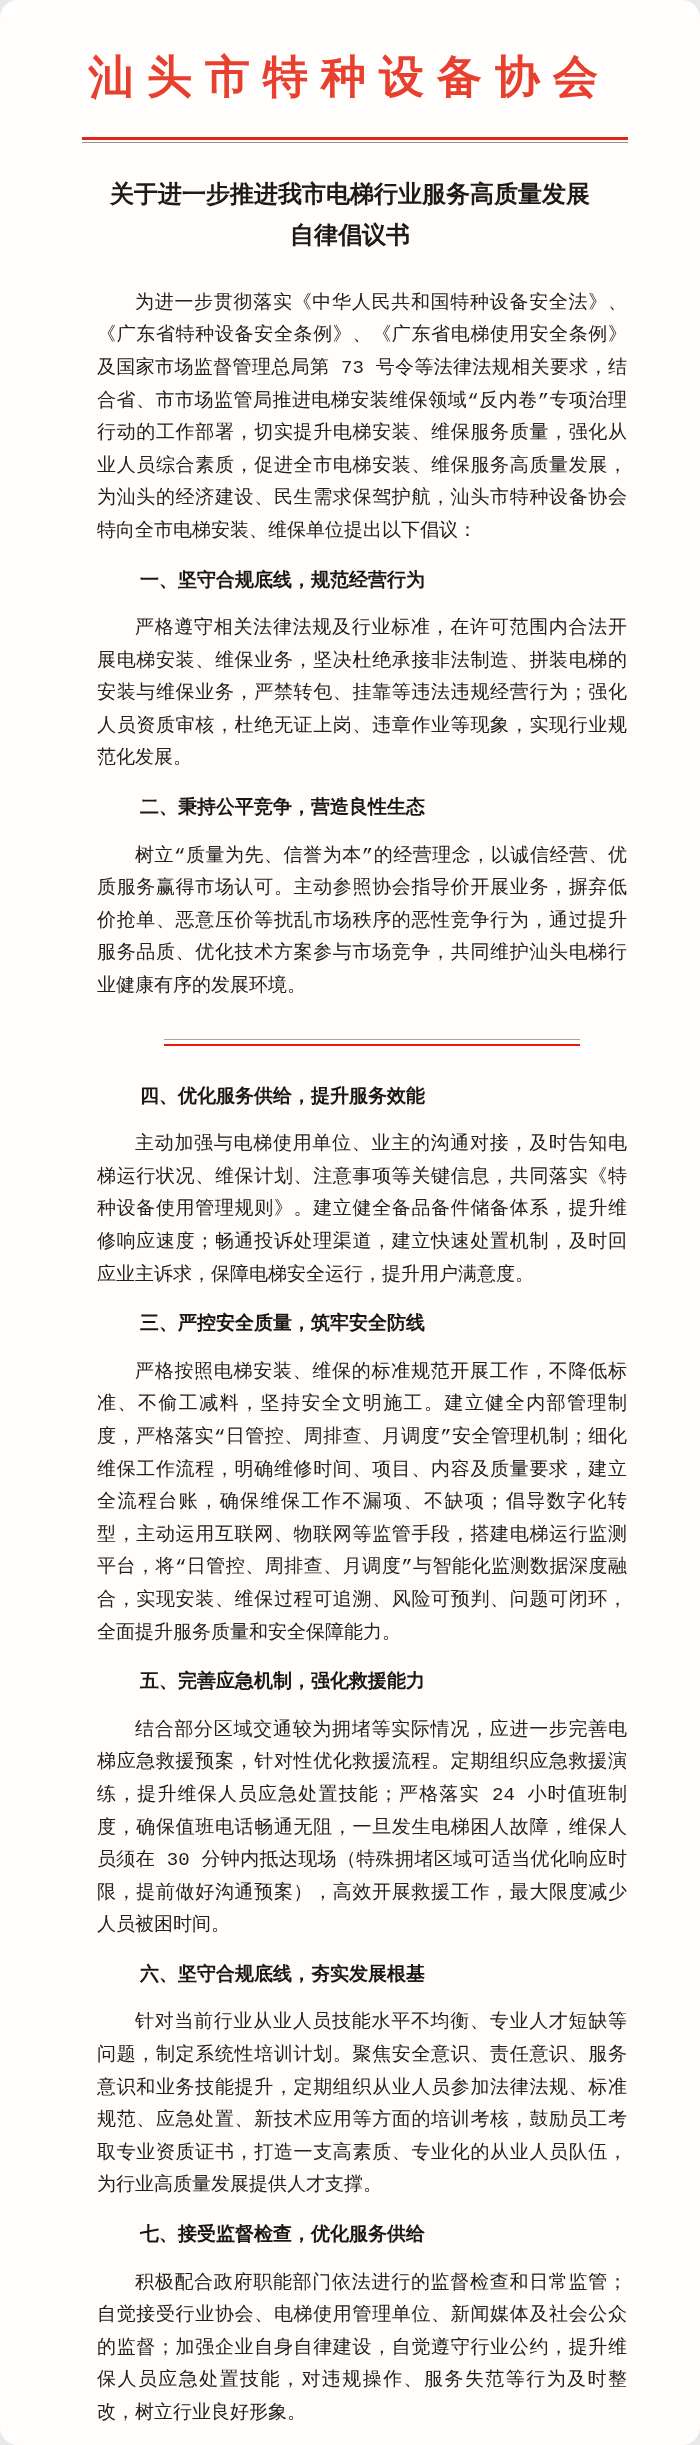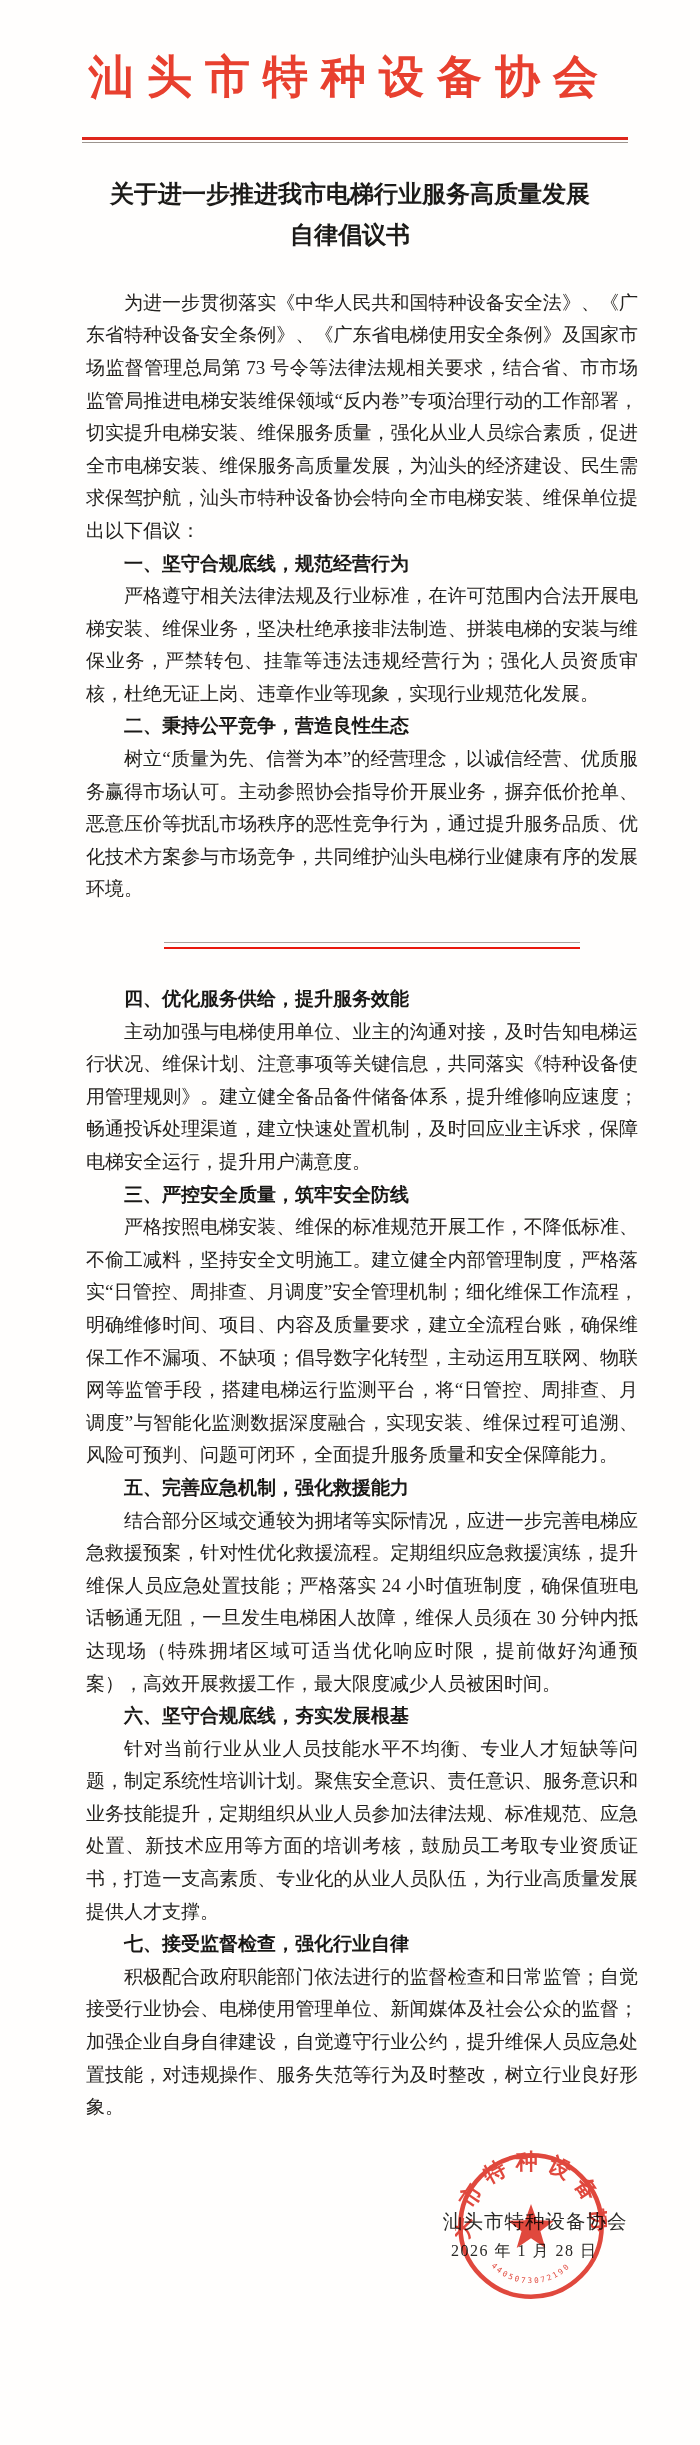--- a/index.html
+++ b/index.html
@@ -4,20 +4,21 @@
 <style>
   html,body{margin:0;padding:0;background:#e9e9e9;}
   .page{
     position:relative;
     width:700px;height:2445px;
     margin:0 auto;
     background:#fffefd;
     overflow:hidden;
     font-family:"Liberation Serif","DejaVu Serif",serif;
     color:#23211e;
+    border-radius:18px;
   }
   
   .letterhead-name{
     margin:52px 0 0 0;
     text-align:center;
     font-size:45px;
     line-height:1.15;
     font-weight:bold;
     letter-spacing:13px;
     color:#e8402f;
@@ -41,25 +42,26 @@
     font-family:"Liberation Sans","DejaVu Sans",sans-serif;
   }
   
   .doc-body{
     margin:32px 62px 0 86px;
     font-size:19px;
     line-height:32.6px;
     text-align:justify;
   }
   .doc-body p{
-    margin:0;
+    margin:11px;
     text-indent:2em;
+    font-family:Liberation Mono, monospace;
   }
   .sec-heading{
-    margin:0;
+    margin:16px;
     text-indent:2em;
     font-weight:bold;
     font-size:19px;
     line-height:32.6px;
     color:#191816;
     font-family:"Liberation Sans","DejaVu Sans",sans-serif;
   }
   
   .page-divider{
     margin:36px 58px 34px 78px;
@@ -152,21 +154,21 @@
       <h3 class="sec-heading">五、完善应急机制，强化救援能力</h3>
       <p>结合部分区域交通较为拥堵等实际情况，应进一步完善电梯应急救援预案，针对性优化救援流程。定期组织应急救援演练，提升维保人员应急处置技能；严格落实 24 小时值班制度，确保值班电话畅通无阻，一旦发生电梯困人故障，维保人员须在 30 分钟内抵达现场（特殊拥堵区域可适当优化响应时限，提前做好沟通预案），高效开展救援工作，最大限度减少人员被困时间。</p>
     </section>
 
     <section>
       <h3 class="sec-heading">六、坚守合规底线，夯实发展根基</h3>
       <p>针对当前行业从业人员技能水平不均衡、专业人才短缺等问题，制定系统性培训计划。聚焦安全意识、责任意识、服务意识和业务技能提升，定期组织从业人员参加法律法规、标准规范、应急处置、新技术应用等方面的培训考核，鼓励员工考取专业资质证书，打造一支高素质、专业化的从业人员队伍，为行业高质量发展提供人才支撑。</p>
     </section>
 
     <section>
-      <h3 class="sec-heading">七、接受监督检查，强化行业自律</h3>
+      <h3 class="sec-heading">七、接受监督检查，优化服务供给</h3>
       <p>积极配合政府职能部门依法进行的监督检查和日常监管；自觉接受行业协会、电梯使用管理单位、新闻媒体及社会公众的监督；加强企业自身自律建设，自觉遵守行业公约，提升维保人员应急处置技能，对违规操作、服务失范等行为及时整改，树立行业良好形象。</p>
     </section>
 
   </div>
 
   <div class="signature-area">
     <div class="sign-org">汕头市特种设备协会</div>
     <div class="sign-date">2026 年 1 月 28 日</div>
 
     <svg class="seal-svg" viewBox="0 0 200 200" aria-hidden="true">

